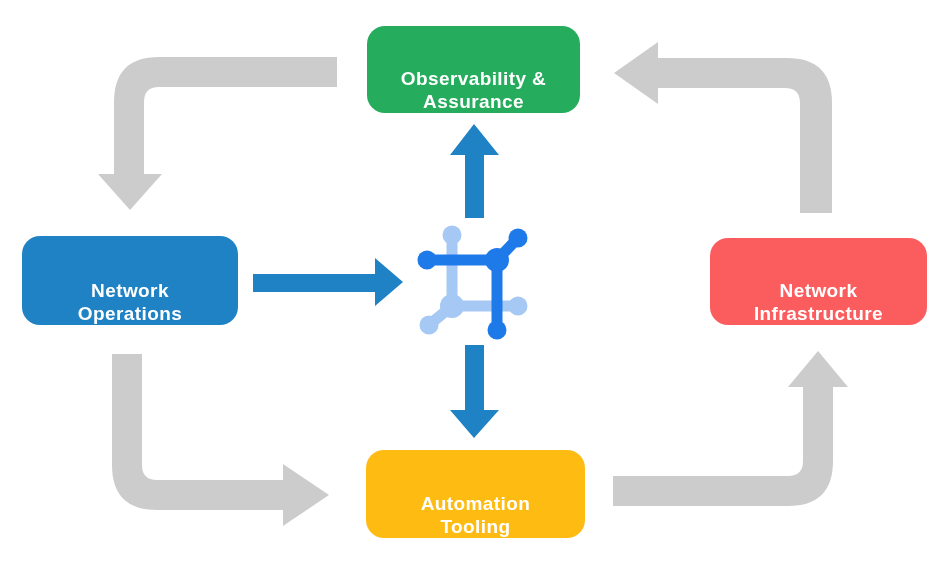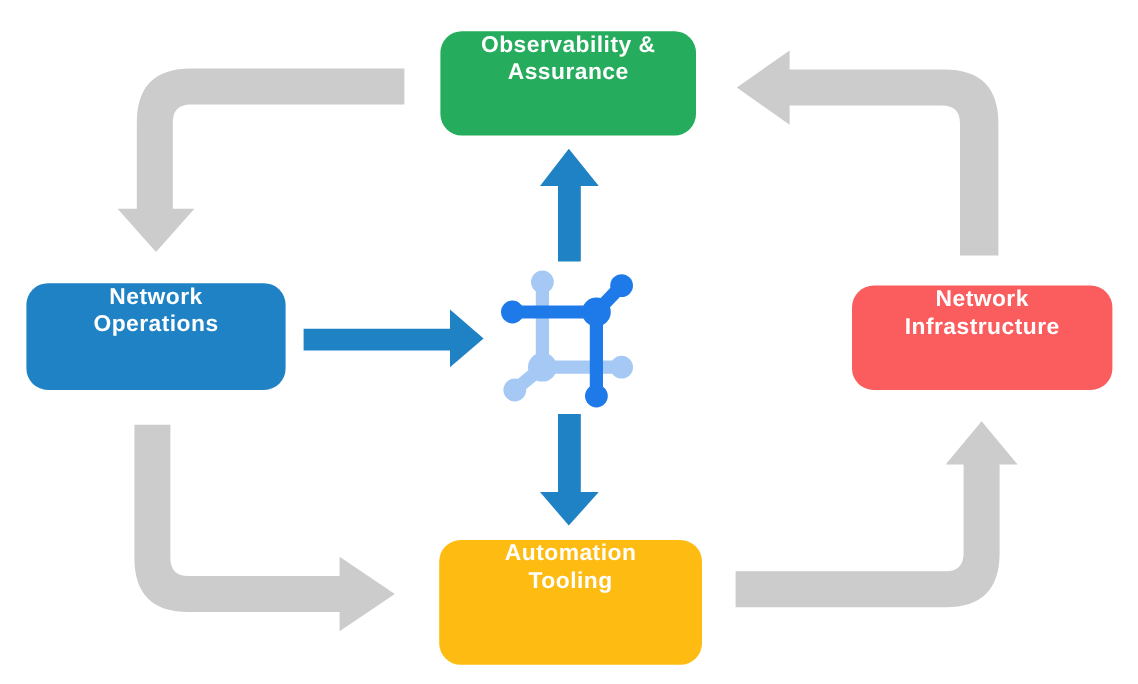--- a/index.html
+++ b/index.html
@@ -19,36 +19,36 @@
     position: absolute;
     left: 0;
     top: 0;
     width: 948px;
     height: 570px;
   }
   .node {
     position: absolute;
     border-radius: 18px;
     display: flex;
-    align-items: flex-start;
+    align-items: flex-end;
     justify-content: center;
     text-align: center;
   }
   .node-label {
     color: #ffffff;
     font-size: 19px;
     font-weight: bold;
     letter-spacing: 0.4px;
     line-height: 1.22;
     white-space: pre-line;
   }
   .node-observability { left: 367px; top: 26px;  width: 213px; height: 87px; }
   .node-operations    { left: 22px;  top: 236px; width: 216px; height: 89px; }
   .node-infrastructure{ left: 710px; top: 238px; width: 217px; height: 87px; }
-  .node-automation    { left: 366px; top: 450px; width: 219px; height: 104px; }
+  .node-automation    { left: 366px; top: 450px; width: 219px; height: 88px; }
 </style>
 </head>
 <body>
 
 <div class="canvas">
 
   <svg class="arrows-layer" width="948" height="570" viewBox="0 0 948 570" xmlns="http://www.w3.org/2000/svg">
 
     <path d="M337,57 L159,57 Q114,57 114,102 L114,174 L98,174 L130,210 L162,174 L144,174 L144,102 Q144,87 159,87 L337,87 Z" fill="#CCCCCC"></path>
     <path d="M112,354 L142,354 L142,465 Q142,480 157,480 L283,480 L283,464 L329,495 L283,526 L283,510 L157,510 Q112,510 112,465 Z" fill="#CCCCCC"></path>

